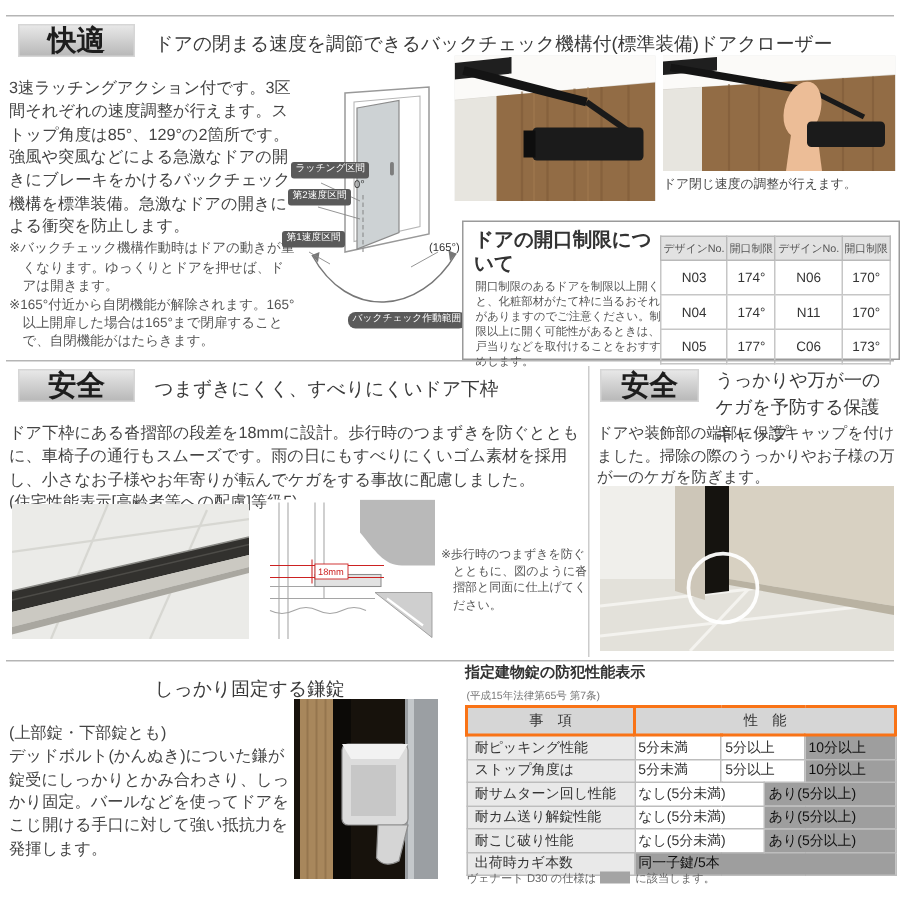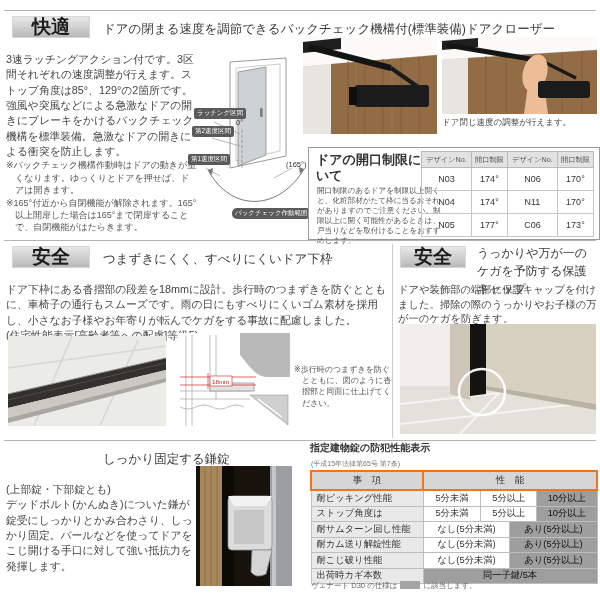--- a/index.html
+++ b/index.html
@@ -18,29 +18,29 @@
   .caption{position:absolute;font-size:8.5px;color:#444;}
   
   .diagram{position:absolute;left:196px;top:56px;width:118px;height:178px;}
   .dlabel{position:absolute;background:#5a5a5a;color:#fff;font-size:6.5px;line-height:1;
           padding:2px 3px;border-radius:2px;white-space:nowrap;}
   .dplain{position:absolute;color:#333;font-size:7.5px;white-space:nowrap;}
   
   .limit-box{position:absolute;left:308px;top:147px;width:290px;height:91px;border:1px solid #9a9a9a;background:#fff;}
   .limit-title{position:absolute;left:7px;top:4px;width:130px;font-size:13px;font-weight:bold;color:#333;line-height:1.2;}
   .limit-body{position:absolute;left:8px;top:38px;width:126px;font-size:7.6px;line-height:1.32;color:#555;}
-  table.limit{position:absolute;right:5px;top:3px;width:173px;border-collapse:collapse;}
+  table.limit{position:absolute;right:5px;top:9px;width:154px;border-collapse:collapse;}
   table.limit th{background:#e2e2e2;border:1px solid #b9b9b9;font-size:7.2px;font-weight:normal;color:#555;height:13px;}
   table.limit td{border:1px solid #c6c6c6;font-size:9px;color:#333;text-align:center;height:20px;}
   
   .sec-table-title{position:absolute;left:310px;top:441px;font-size:10px;font-weight:bold;color:#333;}
   .sec-table-sub{position:absolute;left:311px;top:459px;font-size:7px;color:#777;}
   table.security{position:absolute;left:310px;top:470px;width:288px;border-collapse:collapse;}
   table.security th{background:#d6d6d6;border:2px solid #f97316;font-size:9.5px;font-weight:normal;color:#333;height:15px;}
-  table.security td{border:1px solid #bdbdbd;font-size:9.3px;color:#333;text-align:center;height:14.5px;padding:0 2px;}
+  table.security td{border:1px solid #bdbdbd;font-size:9.3px;color:#333;text-align:left;height:14.5px;padding:0 2px;}
   table.security td.lbl{background:#e9e9e9;text-align:left;padding-left:5px;}
   table.security td.hl{background:#9e9e9e;color:#111;}
   .table-footer{position:absolute;left:311px;top:581px;font-size:7.5px;color:#666;}
   .swatch{display:inline-block;width:20px;height:8px;background:#a4a4a4;vertical-align:-1px;margin:0 3px;}
 </style>
 </head>
 <body>
 
 <div class="page">
 

